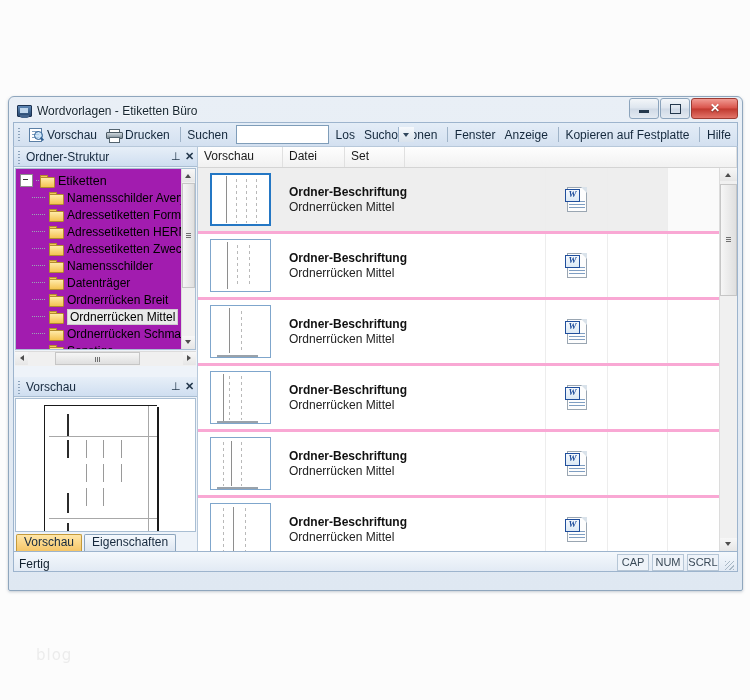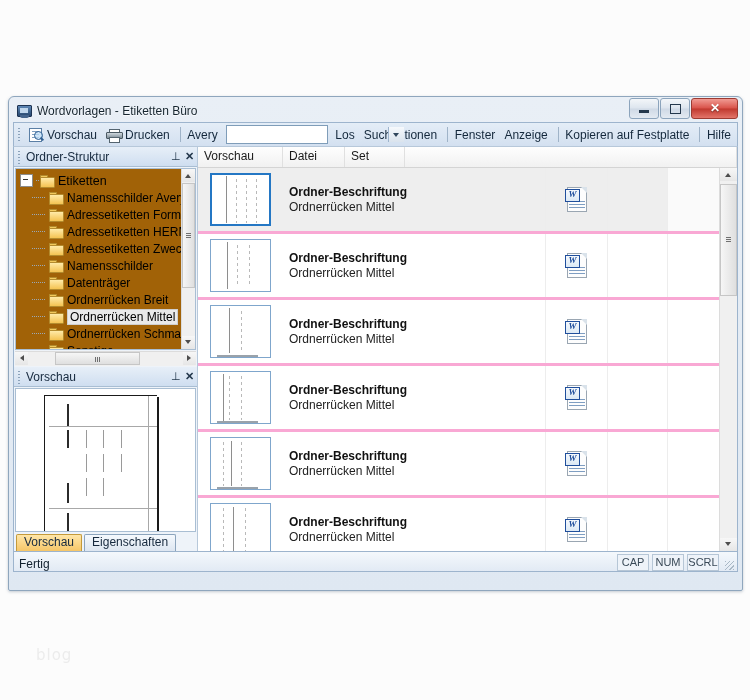--- a/index.html
+++ b/index.html
@@ -116,36 +116,36 @@
     border-left:3.5px solid transparent;border-right:3.5px solid transparent;border-top:4px solid #30465c;}
 
   
   .client{
     height:406px;display:flex;
     border:1px solid #9db4cd;border-top:1px solid #b7c8da;
     background:#f0f4f9;box-sizing:border-box;
   }
 
   
-  .leftcol{width:183px;flex:0 0 auto;display:flex;flex-direction:column;background:#eef3f9;}
+  .leftcol{width:183px;flex:0 0 auto;display:flex;flex-direction:column;background:#eef3f9;gap:10px;}
   .dockpanel{display:flex;flex-direction:column;}
   .dock-head{
     height:19px;display:flex;align-items:center;
     background:linear-gradient(180deg,#e7eff8 0%,#cfdef0 100%);
     border-bottom:1px solid #a9bed3;
     font-size:12px;color:#16293e;padding-left:2px;
   }
   .dock-head .grip{height:13px;}
   .dock-title{flex:1;white-space:nowrap;}
   .hdr-btn{width:15px;height:15px;position:relative;cursor:default;}
   .pin-ico{position:absolute;left:4px;top:2px;width:7px;height:11px;color:#24384c;font-size:11px;line-height:11px;}
   .x-ico{position:absolute;left:3px;top:1px;font-size:11px;color:#24384c;line-height:13px;font-weight:bold;}
 
   .tree-wrap{
-    position:relative;background:#a16207;border:1px solid #a9bed3;margin:1px;
+    position:relative;background:#a21caf;border:1px solid #a9bed3;margin:1px;
     height:182px;box-sizing:border-box;overflow:hidden;
   }
   .tree{position:absolute;left:0;top:0;right:13px;bottom:0;padding:3px 0 0 4px;overflow:hidden;}
   .tnode{display:flex;align-items:center;height:17px;font-size:12px;white-space:nowrap;position:relative;}
   .tnode .expander{
     width:11px;height:11px;border:1px solid #8c8c8c;background:#fff;
     margin-right:3px;position:relative;flex:0 0 auto;
   }
   .tnode .expander:before{content:"";position:absolute;left:2px;top:4px;width:5px;height:1px;background:#333;}
   .tnode.child{padding-left:12px;}
@@ -323,21 +323,21 @@
           <span class="top"></span>
             <span class="body"></span>
             <span class="out"></span>
         </span>
         <span>Drucken</span>
       </div>
 
       <div class="tb-sep"></div>
 
       <div class="tb-item">
-        <span>Avery</span>
+        <span>Suchen</span>
       </div>
 
       <div class="searchbox">
         <input type="text" value="" placeholder="" style="">
         <span class="sb-drop"></span>
       </div>
 
       <div class="tb-item">
         <span>Los</span>
       </div>

